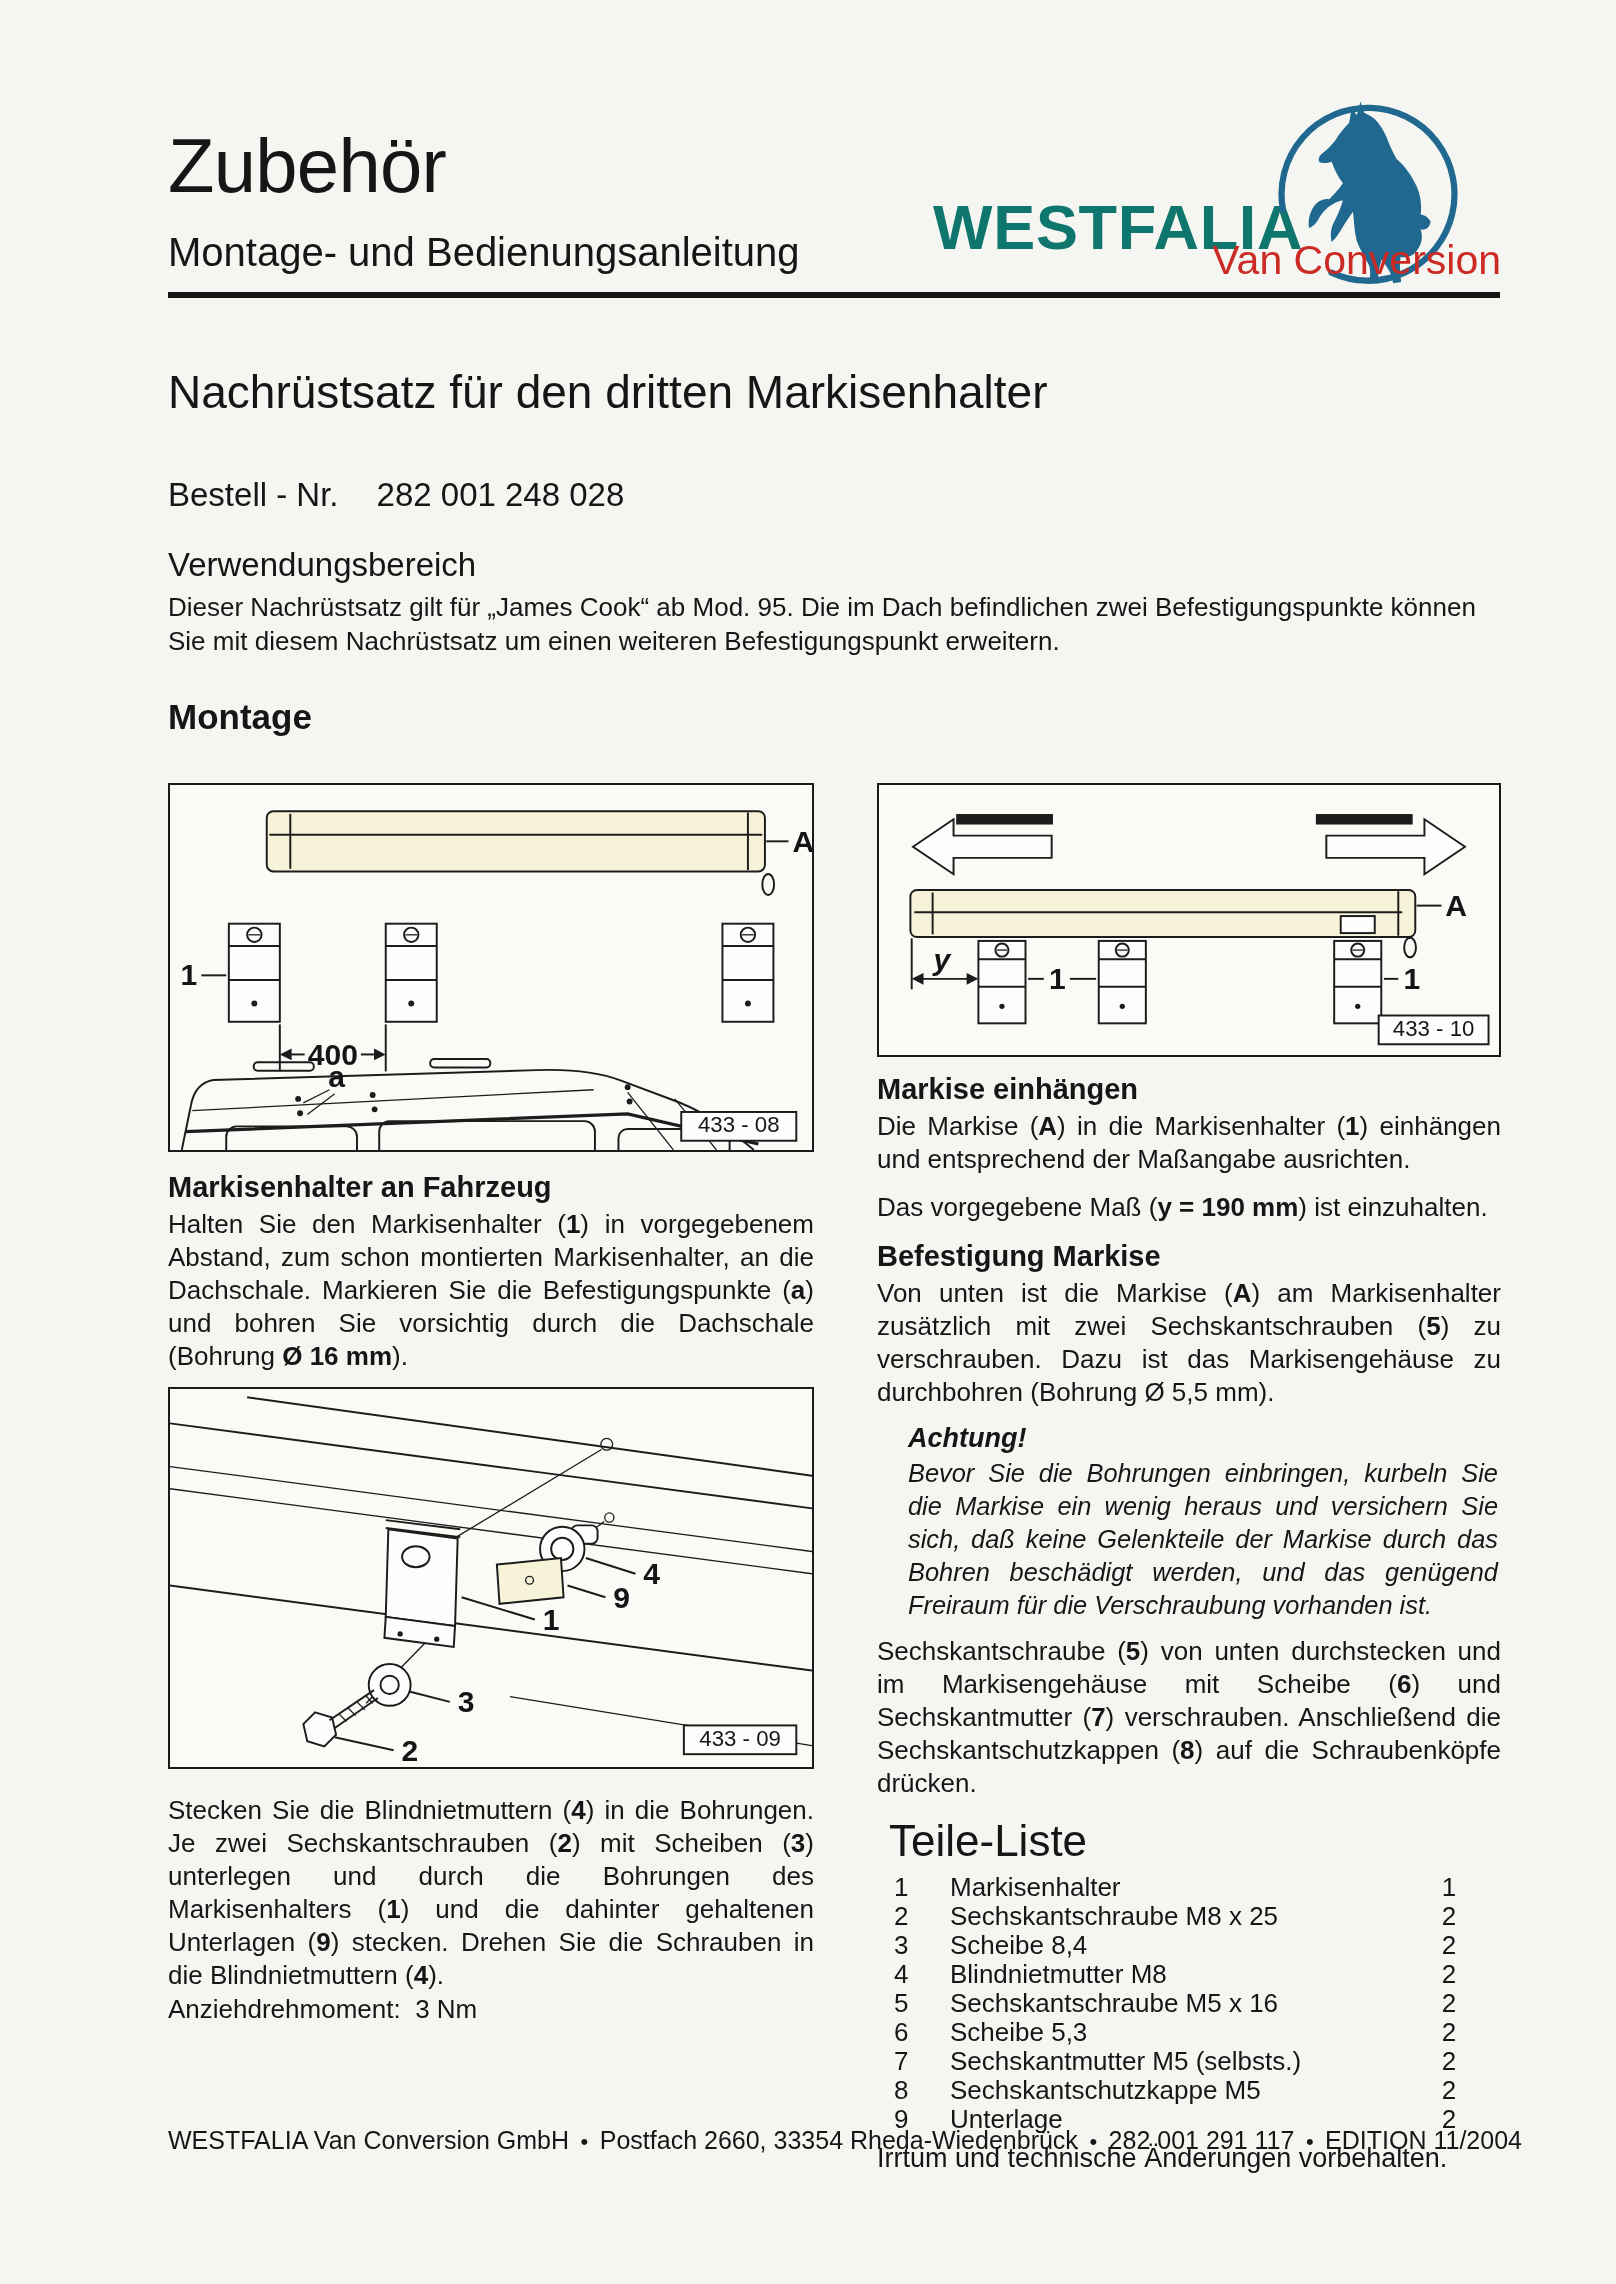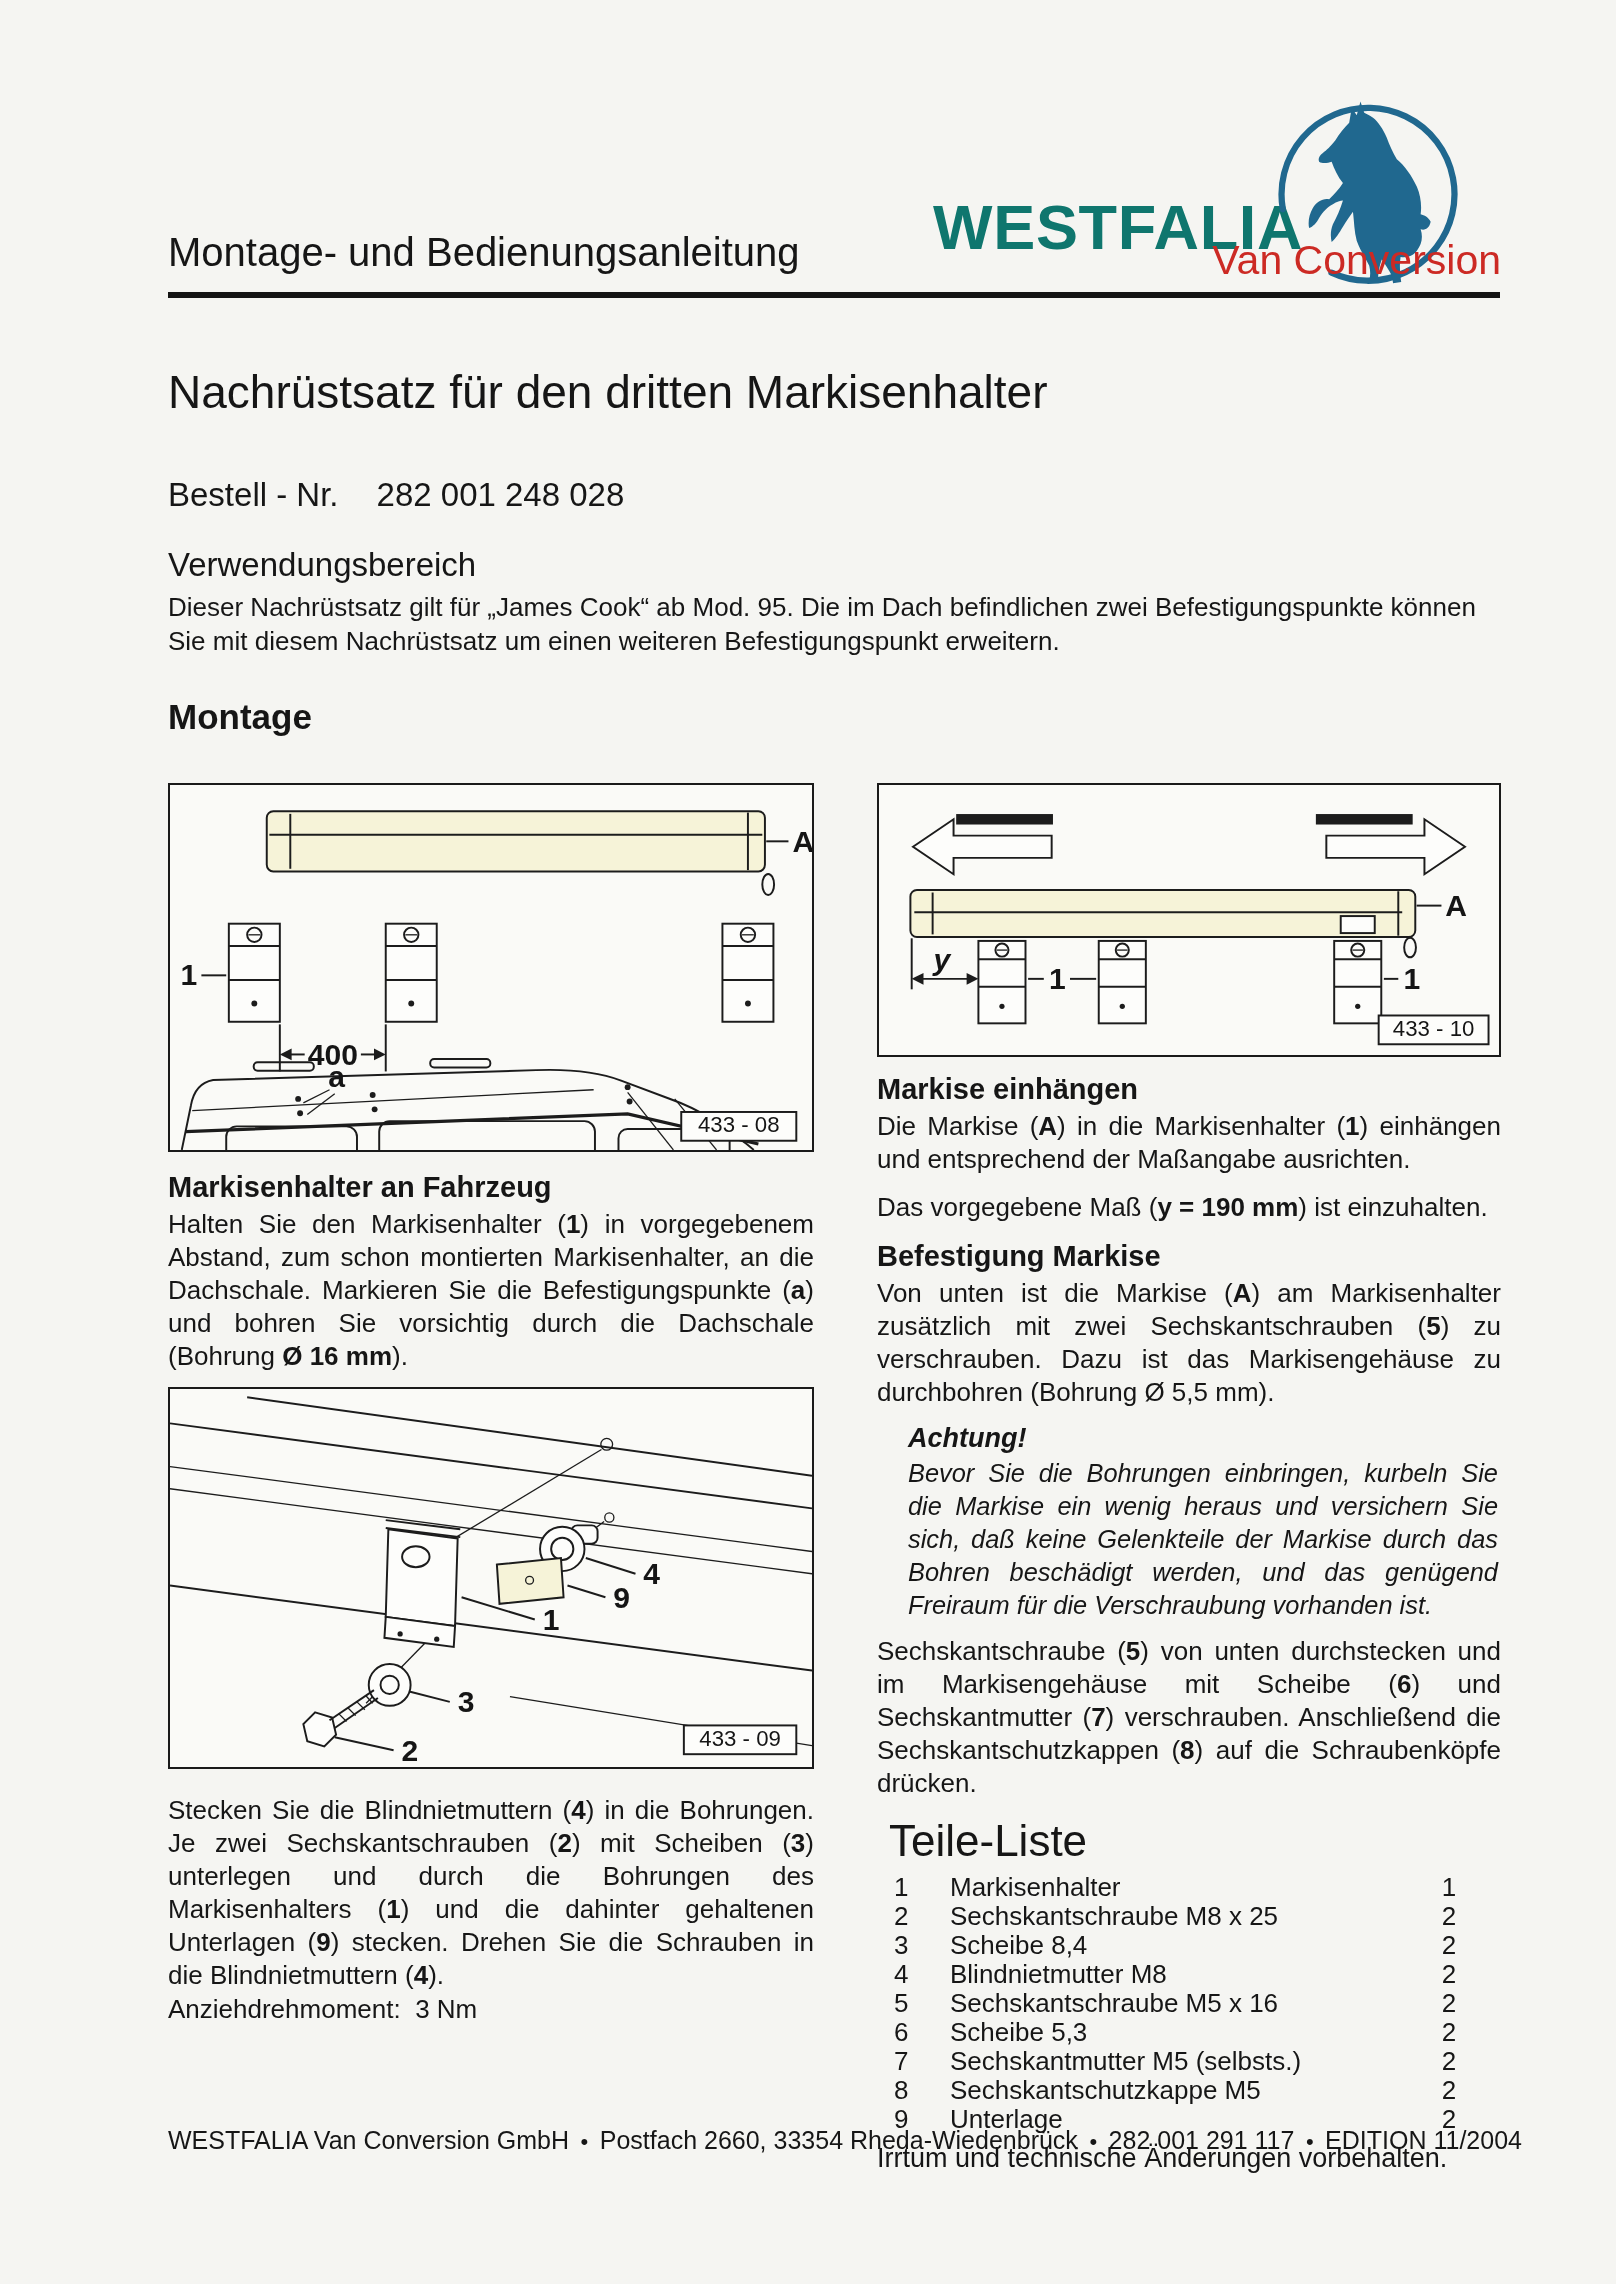--- a/index.html
+++ b/index.html
@@ -60,20 +60,21 @@
   .whitebox{fill:#fdfdfb;stroke:#1c1c1c;stroke-width:3;}
   .blk{fill:#1c1c1c;stroke:none;}
   .figno{font-size:34px;}
   .lbl{font-size:46px;font-weight:bold;}
 </style>
 </head>
 <body>
 
 <div id="page">
 
+  <div class="abs h-product">Zubehör</div>
   <div class="abs h-sub">Montage- und Bedienungsanleitung</div>
 
   <div class="abs brand">
     <div class="brand-word">WESTFALIA</div>
     <svg class="brand-horse" viewBox="0 0 300 300">
       <path d="M 91.7 277.1 A 138 138 0 1 0 14.1 175.9" fill="none" stroke="#20688f" stroke-width="10" stroke-linecap="round"></path>
       <path fill="#20688f" d="
         M 144 22 L 138 4 L 132 26 L 124 14 L 120 38
         C 112 46 104 56 98 66
         C 90 76 84 82 78 86

